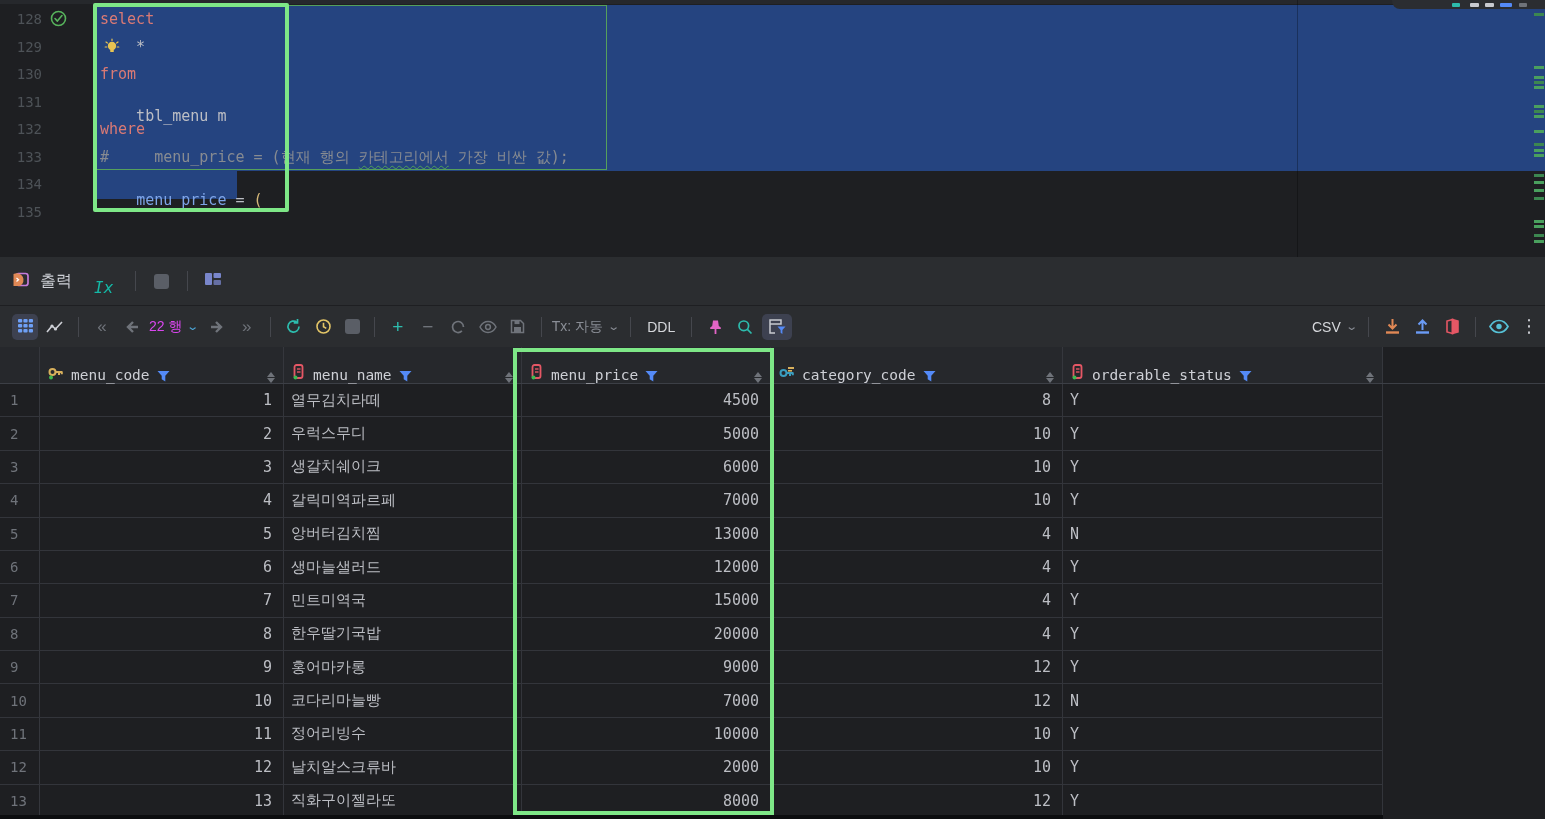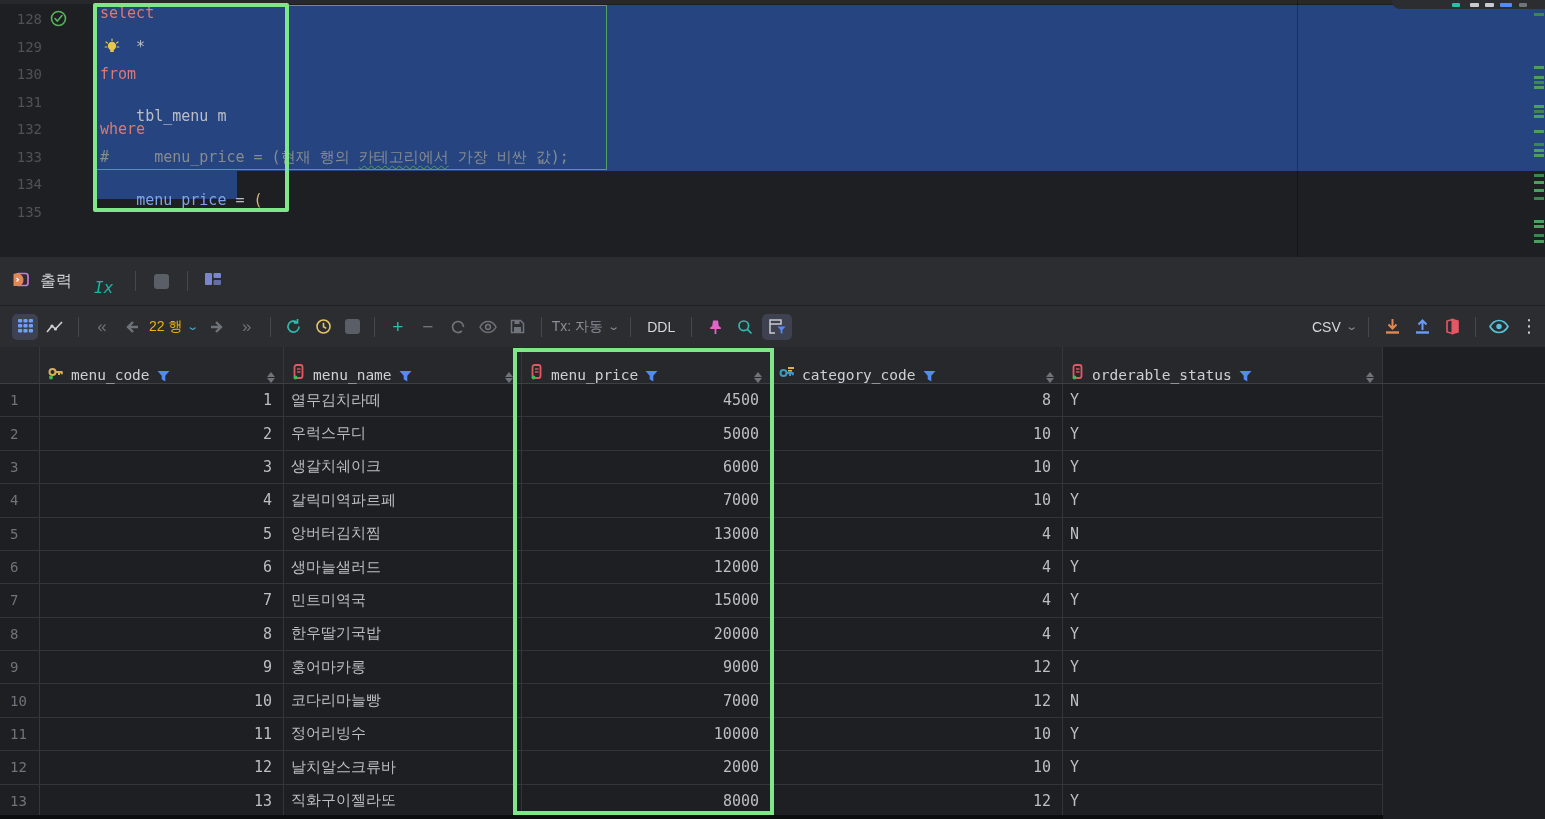--- a/index.html
+++ b/index.html
@@ -40,21 +40,21 @@
   .tab.active .underline{position:absolute;left:4px;right:4px;bottom:0;height:3px;background:#a98fc9;border-radius:2px 2px 0 0;}
   .tab .close{color:#9da0a8;font-size:16px;margin-left:4px;}
   .ixlbl{color:#14b8a6;font-size:16px;font-style:italic;margin:12px 14px 0 10px;}
   .vsep{width:1px;height:20px;background:#45474d;margin:0 8px;}
   .stopsq{width:15px;height:15px;background:#5a5e66;border-radius:3px;margin:0 10px;}
 
   #gtoolbar{position:absolute;left:0;top:306px;width:1545px;height:41px;background:#2b2d30;
             display:flex;align-items:center;padding:0 0 0 10px;box-sizing:border-box;}
   .tbtn{display:flex;align-items:center;justify-content:center;height:26px;min-width:26px;border-radius:5px;margin:0 2px;}
   .tbtn.on{background:#3d4150;}
-  .tlabel{color:#eab308;font-size:14px;margin:0 2px;}
+  .tlabel{color:#d946ef;font-size:14px;margin:0 2px;}
   .tlabel.dim{color:#8a8e96;}
   .chev{font-size:11px;margin:0 4px;transform:scaleX(1.4);display:inline-block;}
   .arrow-dim{color:#6f737a;}
   #gtb-right{margin-left:auto;display:flex;align-items:center;padding-right:1px;}
   .kebab{color:#ced0d6;font-size:15px;letter-spacing:0;line-height:5px;text-align:center;width:16px;}
 
   
   #grid{position:absolute;left:0;top:347px;width:1545px;height:472px;background:#1e1f22;overflow:hidden;}
   #ghead{display:flex;height:37px;background:#26282c;border-bottom:1px solid #3c3f46;box-sizing:border-box;}
   .hcell{display:flex;align-items:flex-end;gap:7px;padding:0 8px;box-sizing:border-box;
@@ -86,21 +86,21 @@
       <div class="lnum" style="top:6px">128</div>
       <div class="lnum" style="top:33.5px">129</div>
       <div class="lnum" style="top:61px">130</div>
       <div class="lnum" style="top:88.5px">131</div>
       <div class="lnum" style="top:116px">132</div>
       <div class="lnum" style="top:143.5px">133</div>
       <div class="lnum" style="top:171px">134</div>
       <div class="lnum" style="top:198.5px">135</div>
     </div>
   <div id="code">
-      <div class="cline" style="top:0"><span class="tk-k">select</span></div>
+      <div class="cline" style="top:6px"><span class="tk-k">select</span></div>
       <div class="cline" style="top:33.5px"><span class="tk-p">    *</span></div>
       <div class="cline" style="top:61px"><span class="tk-k">from</span></div>
       <div class="cline" style="top:103px"><span class="tk-p">    tbl_menu m</span></div>
       <div class="cline" style="top:116px"><span class="tk-k">where</span></div>
       <div class="cline" style="top:143.5px"><span class="tk-c">#     menu_price = (</span><span class="tk-c">현재 행의 </span><span class="tk-csq">카테고리에서</span><span class="tk-c"> 가장 비싼 값);</span></div>
       <div class="cline" style="top:187px"><span class="tk-p">    </span><span class="tk-col">menu_price</span><span class="tk-p"> = </span><span class="tk-par">(</span></div>
       <div class="cline" style="top:198.5px"></div>
     </div>
 
   <span id="check-ic">

